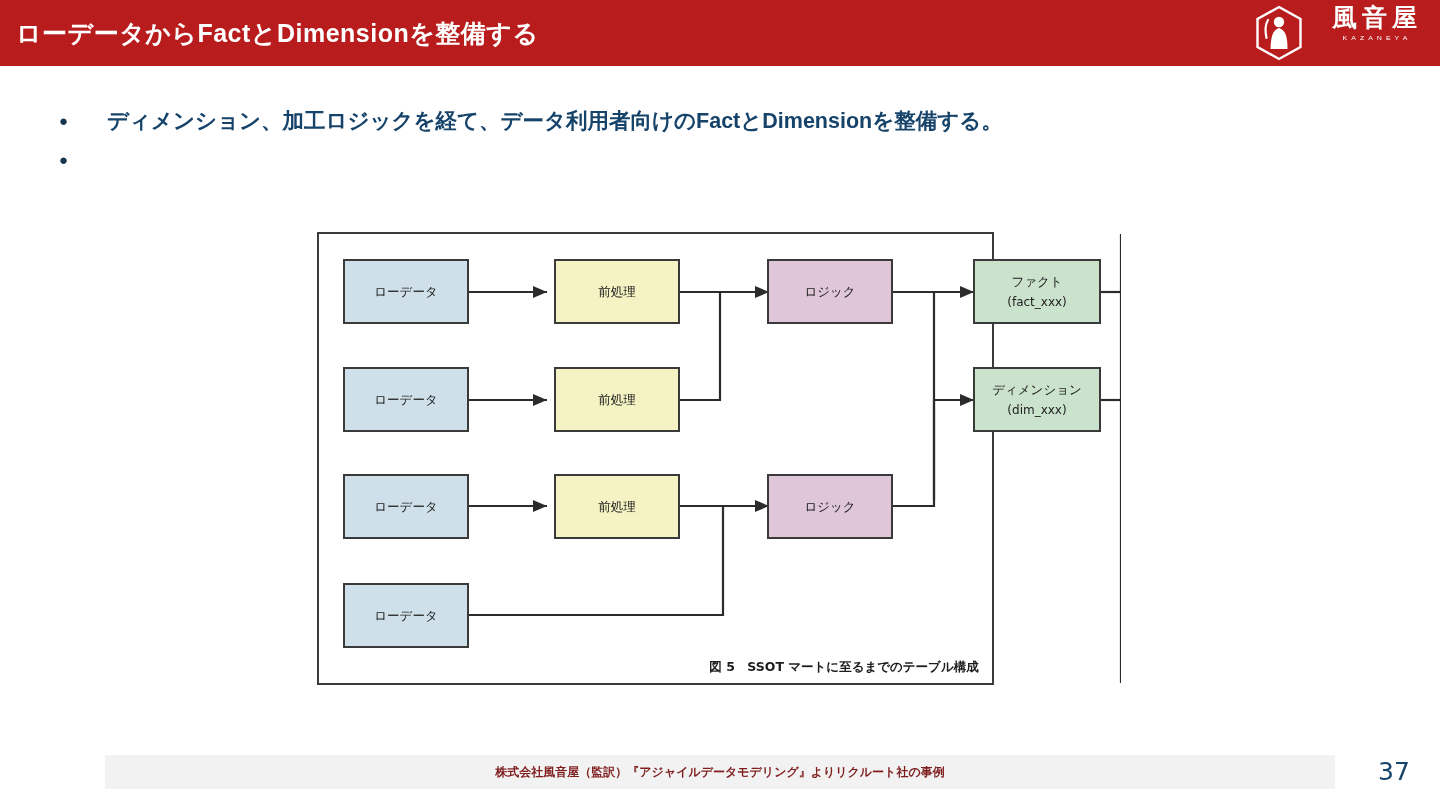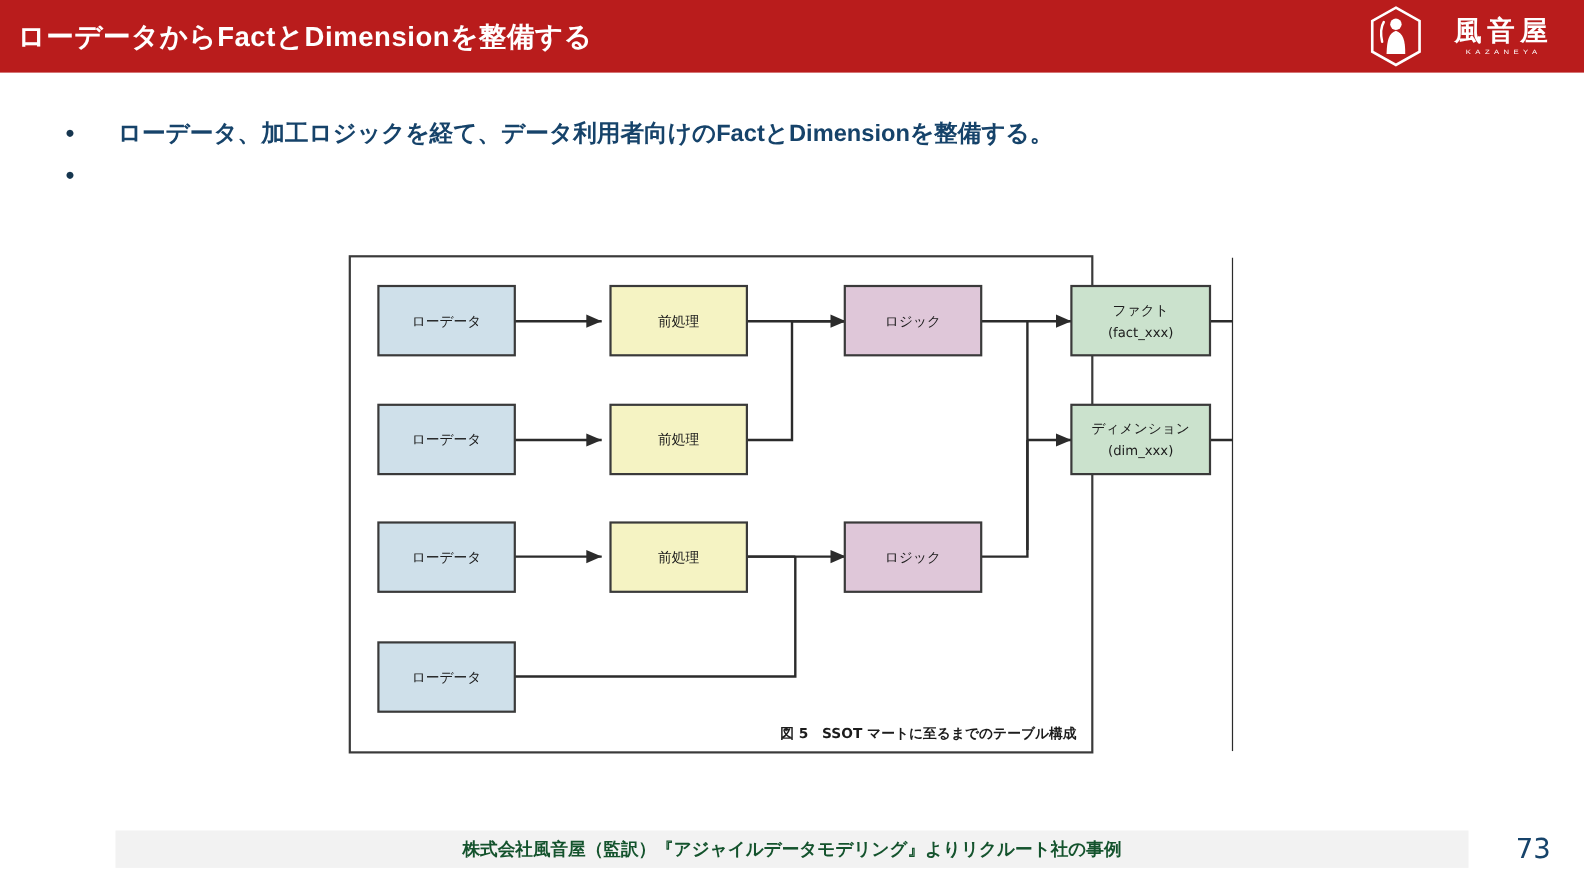--- a/index.html
+++ b/index.html
@@ -13,21 +13,21 @@
   
   .header{
     position:absolute;left:0;top:0;width:1440px;height:66px;
     background:#b91c1c;
     display:flex;align-items:center;justify-content:space-between;
   }
   .header-title{
     color:#ffffff;font-size:25px;font-weight:bold;
     letter-spacing:.5px;margin-left:16px;white-space:nowrap;
   }
-  .logo-wrap{display:flex;align-items:center;margin-right:28px;gap:28px;}
+  .logo-wrap{display:flex;align-items:flex-start;margin-right:18px;gap:28px;}
   .logo-mark{width:50px;height:56px;display:block;}
   .logo-text{display:flex;flex-direction:column;align-items:center;line-height:1;}
   .logo-jp{color:#ffffff;font-size:25px;font-weight:bold;letter-spacing:5px;
            font-family:"DejaVu Sans",sans-serif;}
   .logo-en{color:#ffffff;font-size:7px;letter-spacing:4px;margin-top:4px;
            transform:scaleY(.8);}
 
   
   .bullets{position:absolute;left:55px;top:106px;width:1340px;}
   .bullet-row{display:flex;align-items:flex-start;margin-bottom:9px;}
@@ -56,21 +56,21 @@
     font-family:"DejaVu Sans","Liberation Sans",sans-serif;
     font-size:12.5px;font-weight:bold;fill:#1c1c1c;
   }
 
   
   .footer-band{
     position:absolute;left:105px;top:755px;width:1230px;height:34px;
     background:#f2f2f2;display:flex;align-items:center;justify-content:center;
   }
   .footer-text{
-    color:#14532d;font-size:16px;font-weight:bold;white-space:nowrap;
+    color:#7f1d1d;font-size:12px;font-weight:bold;white-space:nowrap;
   }
   .page-num{
     position:absolute;left:1378px;top:757px;
     color:#16436a;font-size:25px;font-weight:normal;
     font-family:"DejaVu Sans",sans-serif;
   }
 </style>
 </head>
 <body>
 
@@ -87,21 +87,21 @@
     <div class="logo-text">
       <div class="logo-jp">風音屋</div>
       <div class="logo-en">KAZANEYA</div>
     </div>
   </div>
 </div>
 
 <div class="bullets">
   <div class="bullet-row">
     <div class="bullet-dot">●</div>
-    <div class="bullet-text">ローデータ、加工ロジックを経て、データ利用者向けのFactとDimensionを整備する。</div>
+    <div class="bullet-text">ディメンション、加工ロジックを経て、データ利用者向けのFactとDimensionを整備する。</div>
   </div>
   <div class="bullet-row">
     <div class="bullet-dot">●</div>
   </div>
 </div>
 
 <div class="figure">
   <svg width="802" height="449" viewBox="0 0 802 449">
 
     <g stroke="#2b2b2b" stroke-width="2.2" fill="none">
@@ -205,13 +205,13 @@
       <text class="node-label small" x="718" y="180" text-anchor="middle">(dim_xxx)</text>
     </g>
 
     <text class="fig-caption" x="525" y="437" text-anchor="middle">図 5　SSOT マートに至るまでのテーブル構成</text>
   </svg>
 </div>
 
 <div class="footer-band">
   <div class="footer-text">株式会社風音屋（監訳）『アジャイルデータモデリング』よりリクルート社の事例</div>
 </div>
-<div class="page-num">73</div>
+<div class="page-num">37</div>
 
 </body></html>

